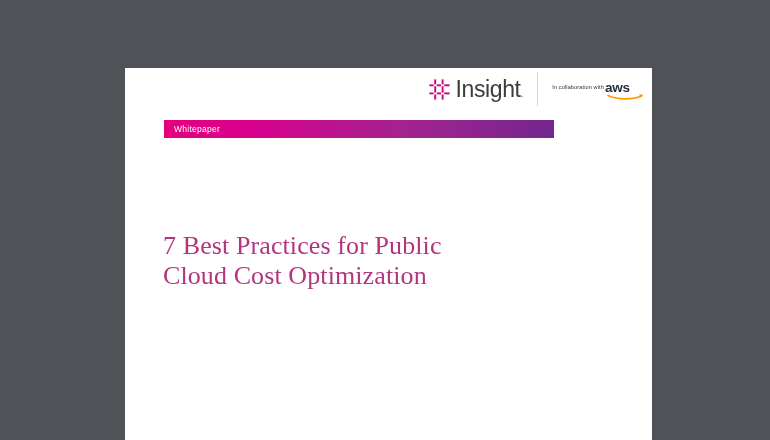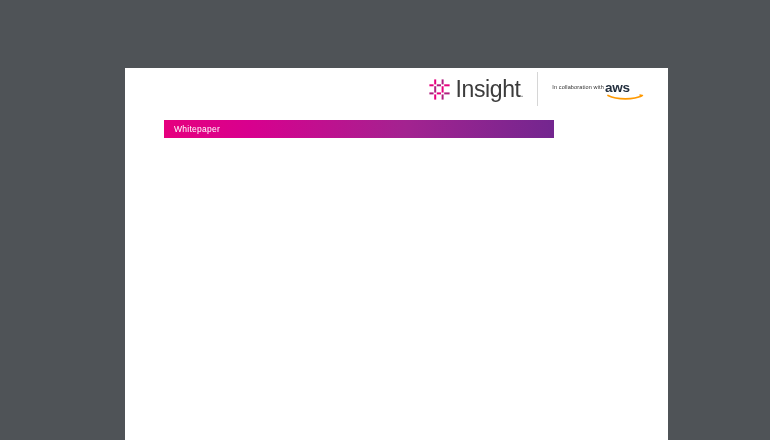--- a/index.html
+++ b/index.html
@@ -23,21 +23,20 @@
 
   
   .doc-page {
     position: absolute;
     left: 125px;
     top: 68px;
     width: 527px;
     height: 372px;
     background: #ffffff;
     overflow: hidden;
-    padding-left: 16px;
   }
 
   
   .doc-header {
     position: absolute;
     left: 0;
     top: 0;
     width: 527px;
     height: 52px;
   }
@@ -192,15 +191,19 @@
           </span>
         </div>
 
       </div>
     </div>
 
     <div class="whitepaper-banner">
       <span class="whitepaper-label">Whitepaper</span>
     </div>
 
+    <h1 class="doc-title">
+      <span class="title-line">7 Best Practices for Public</span>
+      <span class="title-line">Cloud Cost Optimization</span>
+    </h1>
 
   </div>
 </div>
 
 </body></html>

